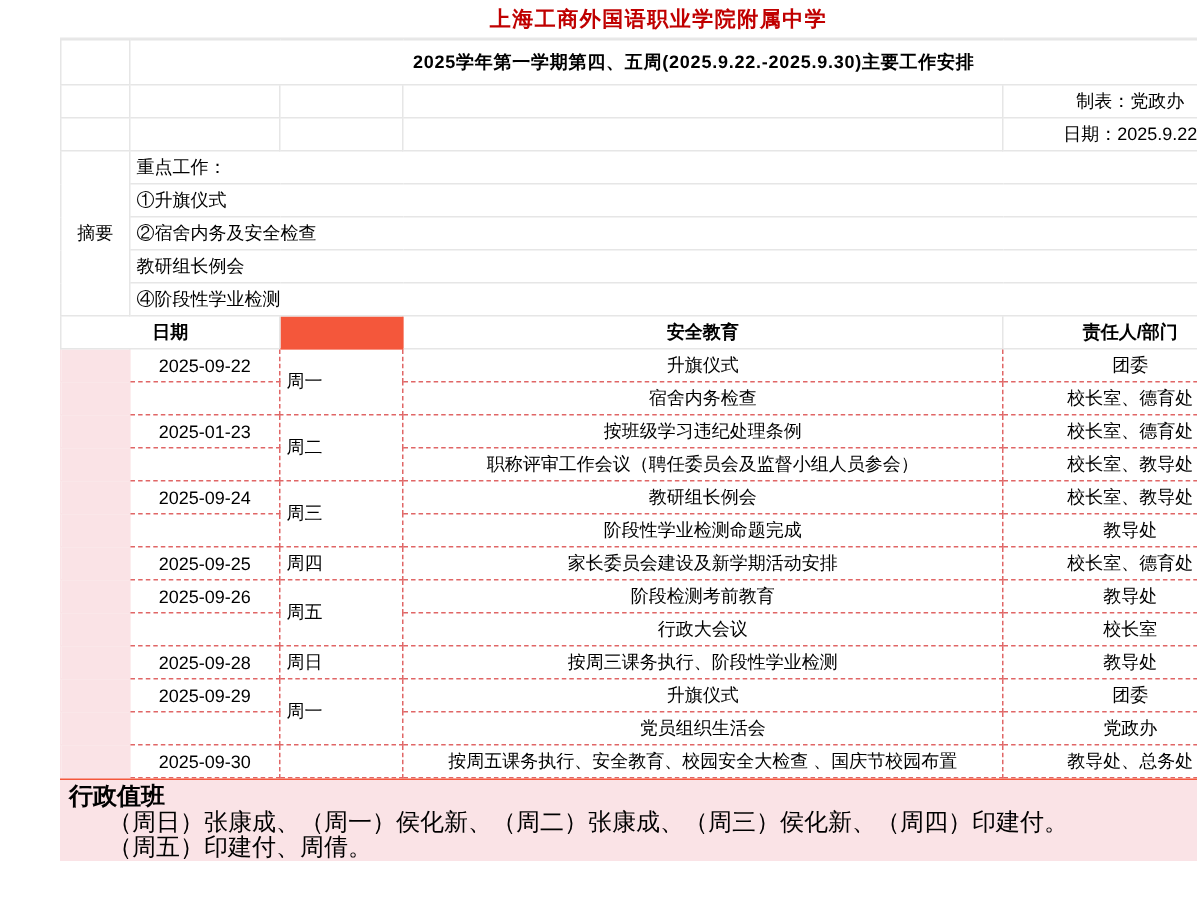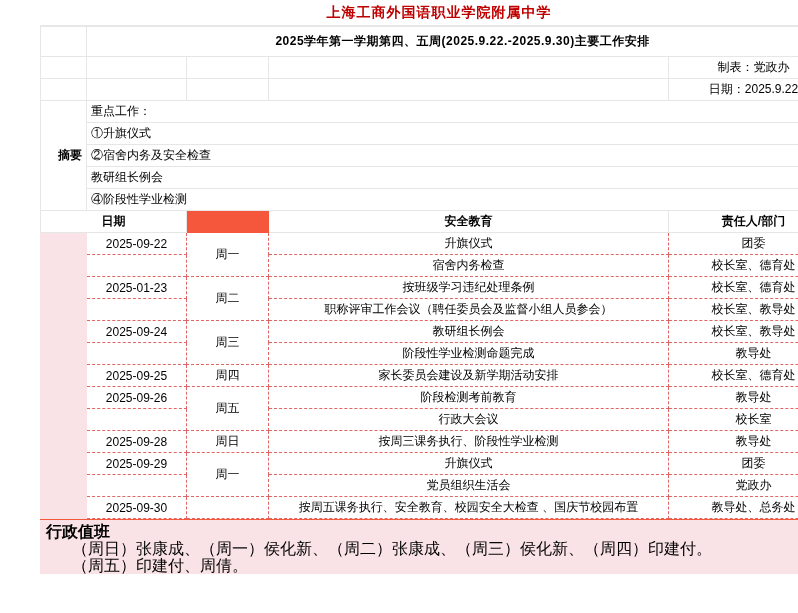--- a/index.html
+++ b/index.html
@@ -54,24 +54,23 @@
     font-size: 14px;
     font-weight: bold;
     letter-spacing: 0.5px;
     height: 30px !important;
   }
   .meta-cell {
     text-align: center;
     font-size: 12px;
   }
   .abstract-label {
-    text-align: right;
+    text-align: center;
     font-size: 13px;
     background: #ffffff;
-    font-weight: bold;
   }
   .abstract-line {
     font-size: 12px;
     padding-left: 10px;
     height: 22px !important;
   }
 
   
   .col-head td {
     background: #f4573b;
@@ -87,21 +86,21 @@
   .date-cell {
     background: #fae3e6;
     border: 1px dashed #e06666 !important;
     text-align: center;
     font-size: 12px;
     color: #1a1a1a;
   }
   .week-cell {
     background: #ffffff;
     border: 1px dashed #e06666 !important;
-    text-align: center;
+    text-align: left;
     font-size: 12px;
   }
   .work-cell {
     border: 1px dashed #e06666 !important;
     text-align: center;
     font-size: 12px;
   }
   .owner-cell {
     border: 1px dashed #e06666 !important;
     text-align: center;

